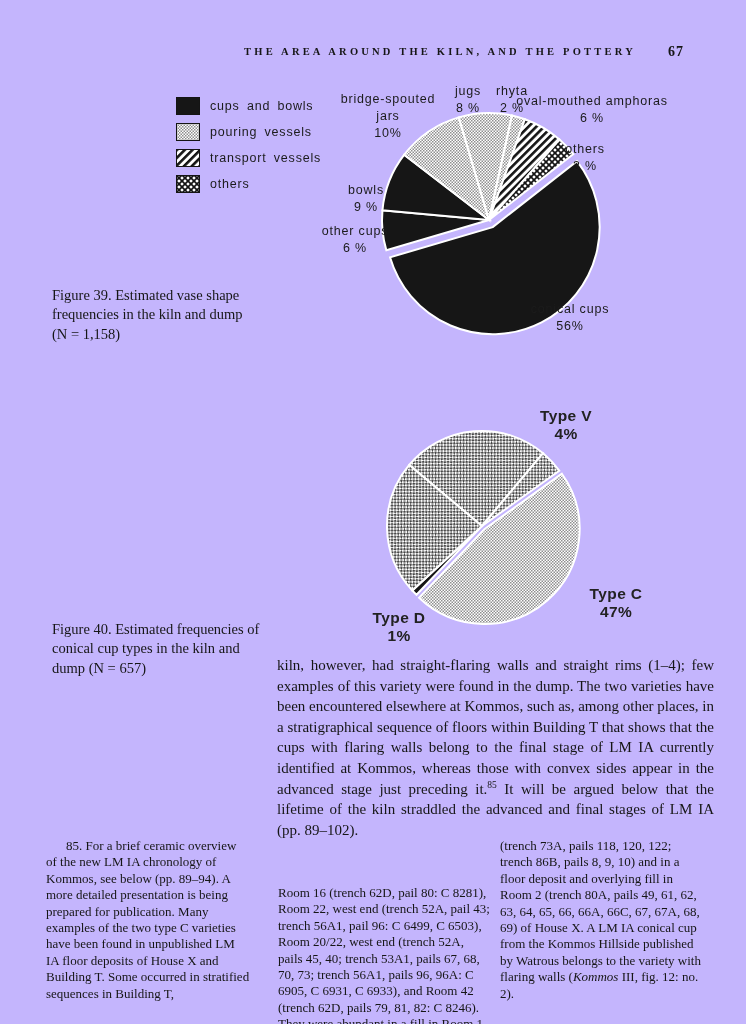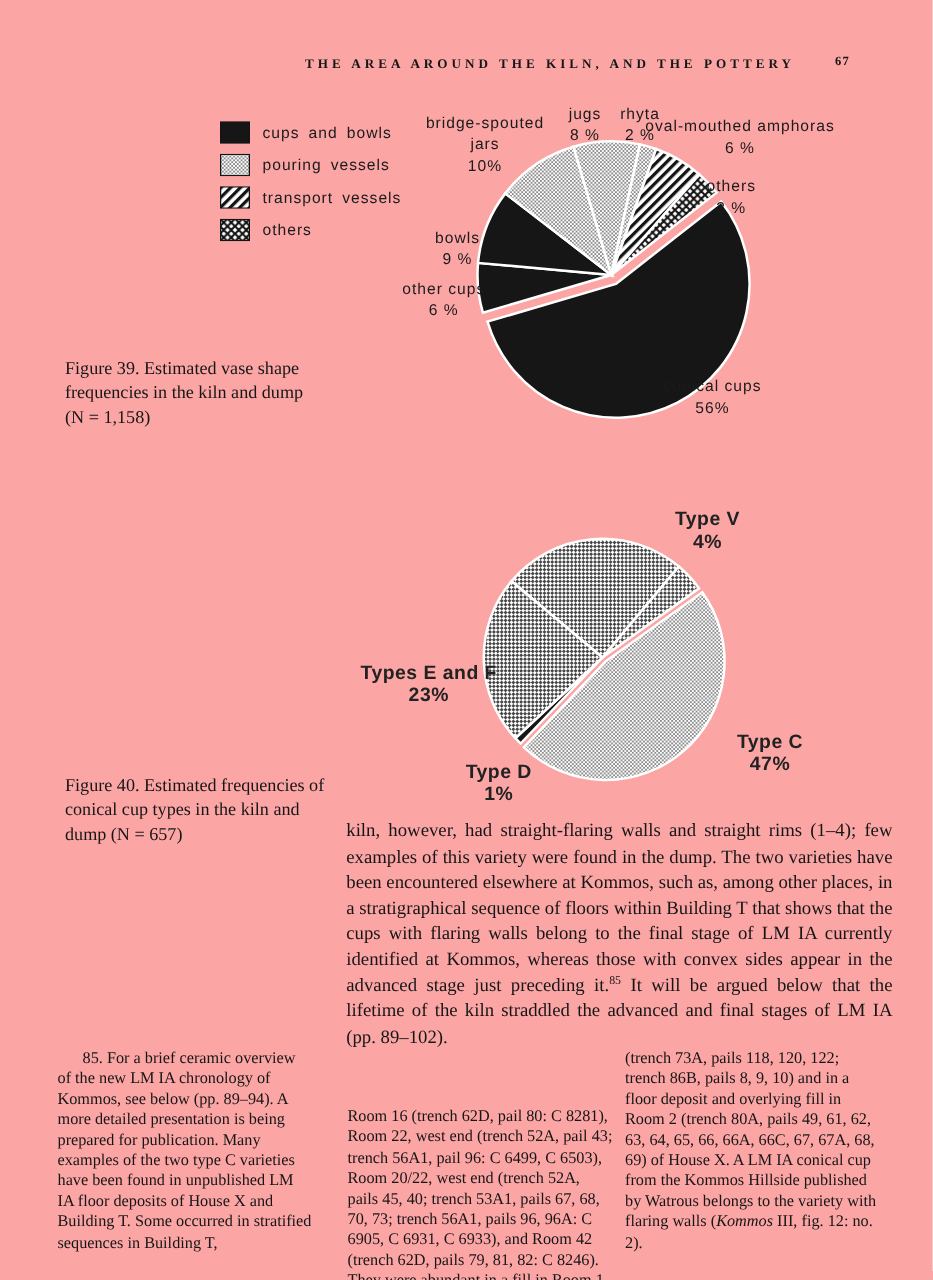--- a/index.html
+++ b/index.html
@@ -1,29 +1,29 @@
 <!DOCTYPE html>
 <html><head>
 <meta charset="utf-8">
 <style>
   html,body { margin:0; padding:0; background:#e8e8e4; }
   .page {
     position:relative; width:746px; height:1024px; margin:0 auto;
-    background:#fca5a5; color:#161616; overflow:hidden;
+    background:#c4b5fd; color:#161616; overflow:hidden;
     font-family:"Liberation Serif", serif;
   }
   
   .running-head {
     position:absolute; left:230px; top:46px; width:420px;
     text-align:center; font-size:10.5px; font-weight:bold;
     letter-spacing:3.2px; font-family:"Liberation Serif", serif;
   }
   .page-number {
     position:absolute; left:668px; top:44px; width:36px;
-    font-size:10px; letter-spacing:1px;font-weight:bold;
+    font-size:14px; letter-spacing:1px;font-weight:bold;
   }
   
   .legend { position:absolute; left:176px; top:97px; }
   .legend-item { display:flex; align-items:center; margin-bottom:8px; height:18px; }
   .legend-swatch { display:block; }
   .legend-label {
     margin-left:10px; font-family:"Liberation Sans", sans-serif;
     font-size:12.5px; letter-spacing:0.8px; word-spacing:3px; color:#1b1b1b;
   }
   
@@ -154,22 +154,20 @@
   <svg class="pie-svg" style="left:375px; top:420px;" width="215" height="212" viewBox="375 420 215 212">
       <path d="M482.00,526.00 L409.23,464.94 A95,95 0 0 1 543.06,453.23 Z" fill="url(#pat-check-dark)" stroke="#ffffff" stroke-width="2"></path>
       <path d="M482.00,526.00 L543.06,453.23 A95,95 0 0 1 559.24,470.70 Z" fill="url(#pat-check-dark)" stroke="#ffffff" stroke-width="2"></path>
       <path d="M484.62,529.02 L561.87,473.72 A95,95 0 0 1 419.11,597.82 Z" fill="url(#pat-stipple-light)" stroke="#ffffff" stroke-width="2"></path>
       <path d="M482.00,526.00 L416.49,594.80 A95,95 0 0 1 412.30,590.55 Z" fill="#161616" stroke="#ffffff" stroke-width="2"></path>
       <path d="M482.00,526.00 L412.30,590.55 A95,95 0 0 1 409.23,464.94 Z" fill="url(#pat-check-dark)" stroke="#ffffff" stroke-width="2"></path>
     </svg>
 
   <div class="pielabel big" style="left:566px; top:425px;">Type V
 4%</div>
-  <div class="pielabel big" style="left:343px; top:548px;">Types E and F
-23%</div>
   <div class="pielabel big" style="left:399px; top:627px;">Type D
 1%</div>
   <div class="pielabel big" style="left:616px; top:603px;">Type C
 47%</div>
 
   <div class="fig-caption f40">Figure 40. Estimated frequencies of
 conical cup types in the kiln and
 dump (N = 657)</div>
 
   <p class="body-text"><span>kiln, however, had straight-flaring walls and straight rims (1–4); few examples of this variety were found in the dump. The two varieties have been encountered elsewhere at Kommos, such as, among other places, in a stratigraphical sequence of floors within Building T that shows that the cups with flaring walls belong to the final stage of LM IA currently identified at Kommos, whereas those with convex sides appear in the advanced stage just preceding it.</span><sup>85</sup><span> It will be argued below that the lifetime of the kiln straddled the advanced and final stages of LM IA (pp. 89–102).</span></p>

